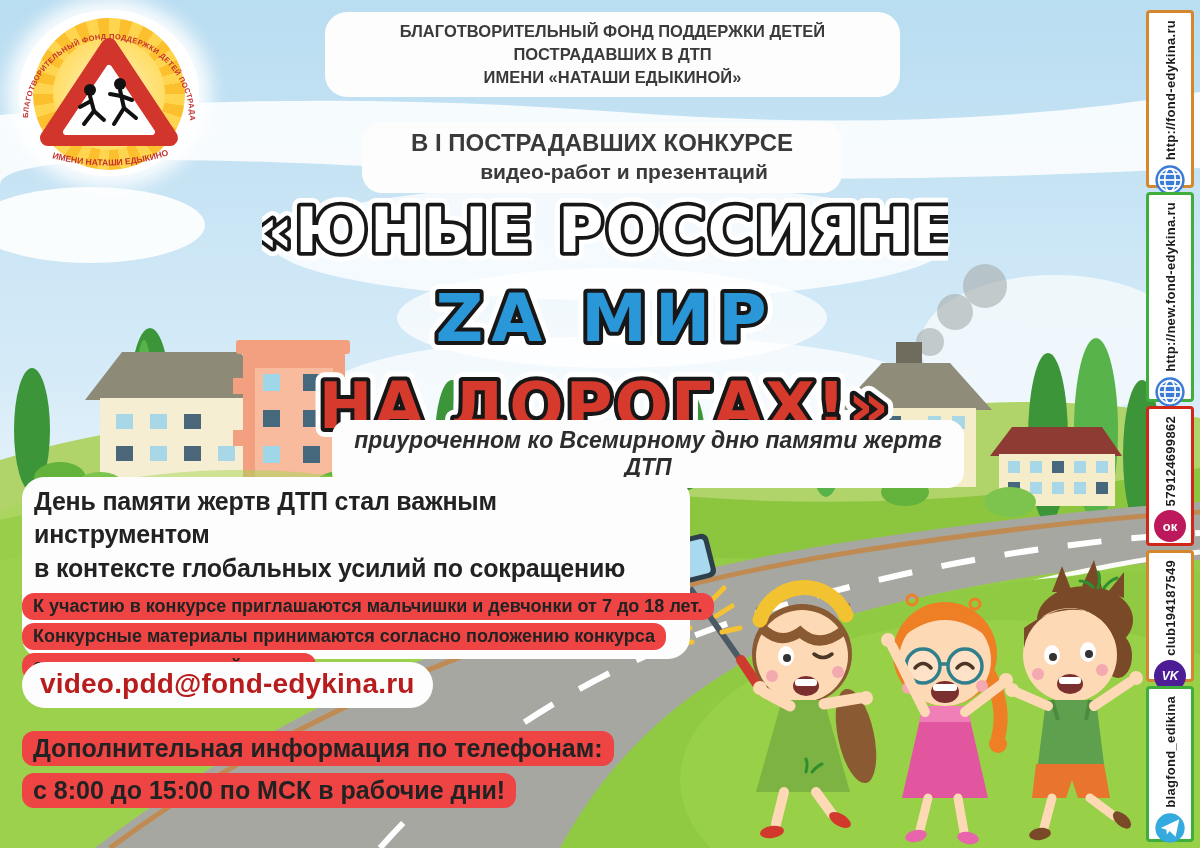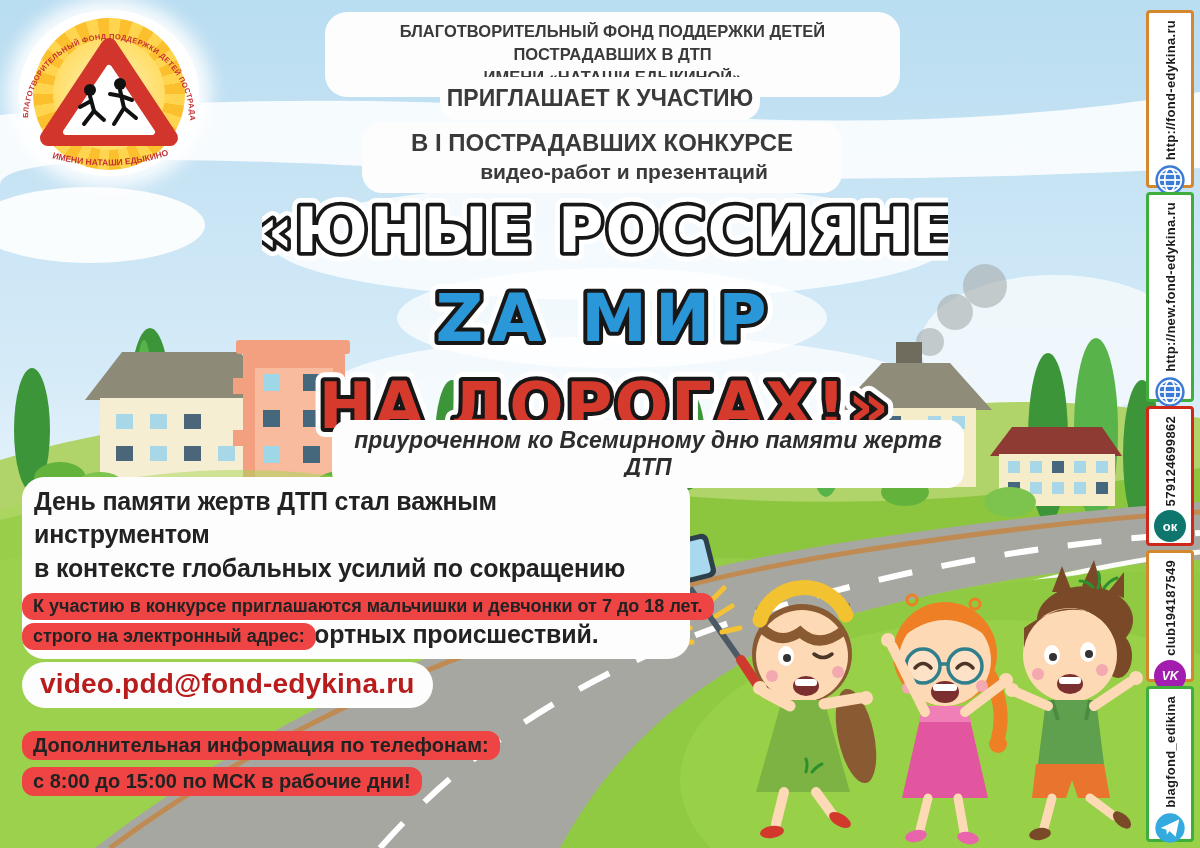--- a/index.html
+++ b/index.html
@@ -16,21 +16,21 @@
   .contest-box{left:362px;top:122px;width:480px;padding:7px 0 9px;border-radius:20px;}
   .contest-box .l1{font-size:24px;}
   .contest-box .l2{font-size:21px;margin-top:3px;padding-left:44px;}
   .subtitle-box{left:332px;top:420px;width:632px;padding:7px 0;font-size:23px;color:#2d2d2d;border-radius:16px;font-style:italic;}
   .para-box{left:22px;top:477px;width:668px;padding:8px 12px;font-size:25px;line-height:1.33;
             text-align:left;color:#222;border-radius:22px;letter-spacing:-0.2px;}
   .lines-block{position:absolute;text-align:left;}
   .lines-block .blob{display:table;background:#ef4444;border-radius:12px;padding:3px 11px;
                      margin-bottom:3px;font-weight:bold;color:#222;}
   .invite2-block{left:22px;top:593px;font-size:18px;}
-  .contact-block{left:22px;top:731px;font-size:20px;}
+  .contact-block{left:22px;top:731px;font-size:25px;}
   .contact-block .blob{margin-bottom:7px;}
   .email-box{left:22px;top:662px;padding:6px 18px 8px;font-size:28px;color:#b91c1c;border-radius:24px;letter-spacing:0.2px;}
 
   
   .title-svg{position:absolute;left:262px;top:186px;width:686px;height:262px;}
   .title-svg text{font-family:"DejaVu Sans","Liberation Sans",sans-serif;font-weight:bold;
                   text-anchor:middle;paint-order:stroke;stroke-linejoin:round;}
 
   
   .logo{position:absolute;left:16px;top:12px;width:186px;height:164px;}
@@ -47,22 +47,22 @@
            display:flex;flex-direction:column;align-items:center;justify-content:space-between;
            padding:7px 0 5px;}
   .b-orange{border:3px solid #d4872c;}
   .b-green{border:3px solid #3fae3c;}
   .b-red{border:3px solid #d1271a;}
   .sb-text{writing-mode:vertical-rl;transform:rotate(180deg);font-weight:bold;
            font-size:13px;letter-spacing:.3px;color:#1c1c1c;flex:1;display:flex;
            align-items:center;justify-content:center;white-space:nowrap;}
   .sb-icon{width:32px;height:32px;border-radius:50%;display:flex;align-items:center;
            justify-content:center;margin-top:4px;flex:none;}
-  .icon-ok{background:#0f766e;color:#fff;font-weight:bold;font-size:13px;}
-  .icon-vk{background:#a21caf;color:#fff;font-weight:bold;font-size:12px;font-style:italic;}
+  .icon-ok{background:#be185d;color:#fff;font-weight:bold;font-size:13px;}
+  .icon-vk{background:#4c1d95;color:#fff;font-weight:bold;font-size:12px;font-style:italic;}
 </style>
 </head>
 <body>
 
 <div class="poster">
 
   <svg class="scene" viewBox="0 0 1200 848">
     <defs>
       <linearGradient id="skyGrad" x1="0" y1="0" x2="0" y2="1">
         <stop offset="0" stop-color="#b9ddf1"></stop>
@@ -341,23 +341,20 @@
         <textPath href="#arcBottom" startOffset="0">ИМЕНИ НАТАШИ ЕДЫКИНОЙ</textPath>
       </text>
     </svg>
   </div>
 
   <div class="blobbox org-box">
     <div>БЛАГОТВОРИТЕЛЬНЫЙ  ФОНД ПОДДЕРЖКИ ДЕТЕЙ ПОСТРАДАВШИХ В ДТП</div>
     <div>ИМЕНИ «НАТАШИ  ЕДЫКИНОЙ»</div>
   </div>
 
-  <div class="blobbox invite-box">
-    <span>ПРИГЛАШАЕТ К УЧАСТИЮ</span>
-  </div>
 
   <div class="blobbox contest-box">
     <div class="l1">В I ПОСТРАДАВШИХ КОНКУРСЕ</div>
     <div class="l2">видео-работ и презентаций</div>
   </div>
 
   <svg class="title-svg" viewBox="0 0 686 262">
     <text x="343" y="66" font-size="62" letter-spacing="2" fill="#ffffff" stroke="#ffffff" stroke-width="17">«ЮНЫЕ РОССИЯНЕ</text>
     <text x="343" y="66" font-size="62" letter-spacing="2" fill="#ffffff" stroke="#171717" stroke-width="7.5">«ЮНЫЕ РОССИЯНЕ</text>
     <text x="343" y="155" font-size="66" letter-spacing="8" fill="#ffffff" stroke="#ffffff" stroke-width="18">ZА МИР</text>
@@ -371,20 +368,21 @@
   </div>
 
   <div class="blobbox para-box">
     <div>День памяти жертв ДТП стал важным инструментом</div>
     <div>в контексте глобальных усилий по сокращению числа</div>
     <div>жертв дорожно-транспортных происшествий.</div>
   </div>
 
   <div class="lines-block invite2-block">
     <div class="blob">К участию в конкурсе приглашаются мальчишки и девчонки от 7 до 18 лет.</div>
+    <div class="blob">Конкурсные материалы  принимаются согласно положению конкурса</div>
     <div class="blob">строго на электронный адрес:</div>
   </div>
 
   <div class="blobbox email-box">
     <span>video.pdd@fond-edykina.ru</span>
   </div>
 
   <div class="lines-block contact-block">
     <div class="blob">Дополнительная информация по телефонам:</div>
     <div class="blob">с 8:00 до 15:00 по МСК в рабочие дни!</div>

